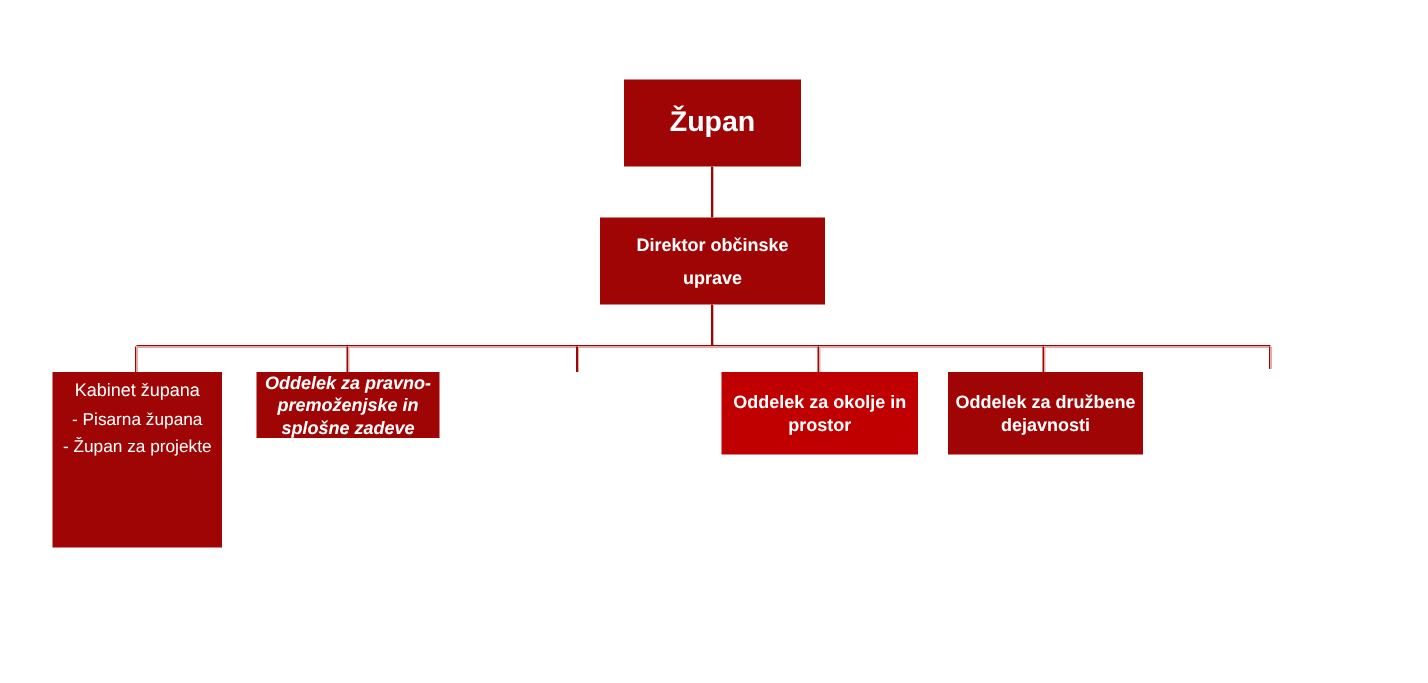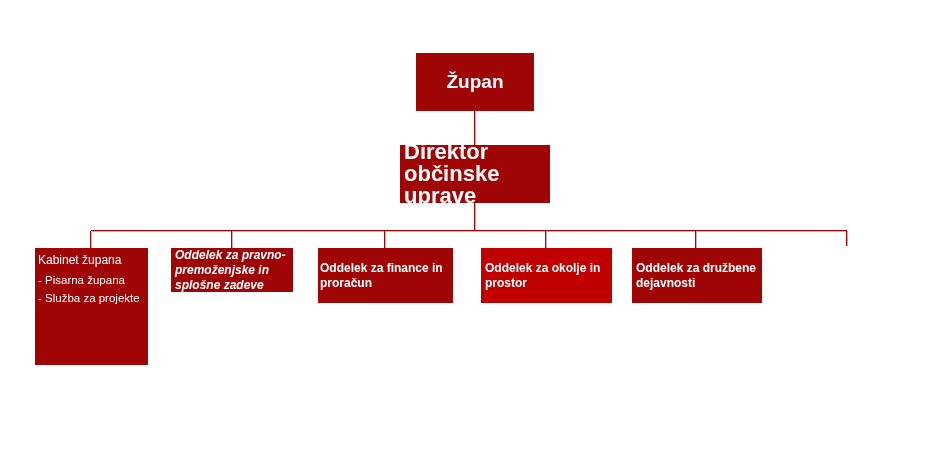--- a/index.html
+++ b/index.html
@@ -13,31 +13,31 @@
     width: 952px;
     height: 455px;
     background: var(--page_background, #ffffff);
     overflow: hidden;
   }
   .node {
     position: absolute;
     background: var(--box_dark, #a00505);
     color: var(--text_light, #ffffff);
     box-sizing: border-box;
-    text-align: left;
+    text-align: center;
   }
   .node.centered {
     display: flex;
     align-items: center;
     justify-content: center;
   }
   .node.highlight { background: var(--box_bright, #c00000); }
 
   .zupan-box   { left: 416px; top: 53px;  width: 118px; height: 58px; font-size: 19px; font-weight: 600; }
-  .direktor-box{ left: 400px; top: 145px; width: 150px; height: 58px; font-size: 22px; font-weight: 600; line-height: 22px; padding: 0 4px; }
+  .direktor-box{ left: 400px; top: 145px; width: 150px; height: 58px; font-size: 12px; font-weight: 600; line-height: 22px; padding: 0 4px; }
 
   .dept       { font-size: 12px; font-weight: bold; line-height: 15px; padding: 2px 4px; }
   .dept-b2    { left: 171px; top: 248px; width: 122px; height: 44px; font-style: italic; }
   .dept-b3    { left: 318px; top: 248px; width: 135px; height: 55px; padding: 2px 2px; }
   .dept-b4    { left: 481px; top: 248px; width: 131px; height: 55px; }
   .dept-b5    { left: 632px; top: 248px; width: 130px; height: 55px; }
 
   .kabinet-box {
     left: 35px; top: 248px; width: 113px; height: 117px;
     padding: 5px 3px;
@@ -95,30 +95,27 @@
   <div class="conn v drop-1"></div>
   <div class="conn v drop-2"></div>
   <div class="conn v drop-3"></div>
   <div class="conn v drop-4"></div>
   <div class="conn v drop-5"></div>
   <div class="conn v drop-6"></div>
 
   <div class="node kabinet-box">
     <div class="kabinet-title">Kabinet župana</div>
     <div class="sub-item">- Pisarna župana</div>
-    <div class="sub-item">- Služba za projekte</div>
+    <div class="sub-item">- Župan za projekte</div>
   </div>
 
   <div class="node centered dept dept-b2">
     <span>Oddelek za pravno-premoženjske in splošne zadeve</span>
   </div>
 
-  <div class="node centered dept dept-b3">
-    <span>Oddelek za finance in proračun</span>
-  </div>
 
   <div class="node centered dept dept-b5">
     <span>Oddelek za družbene dejavnosti</span>
   </div>
 
   <div class="node centered dept dept-b4 highlight">
     <span>Oddelek za okolje in prostor</span>
   </div>
 
 

